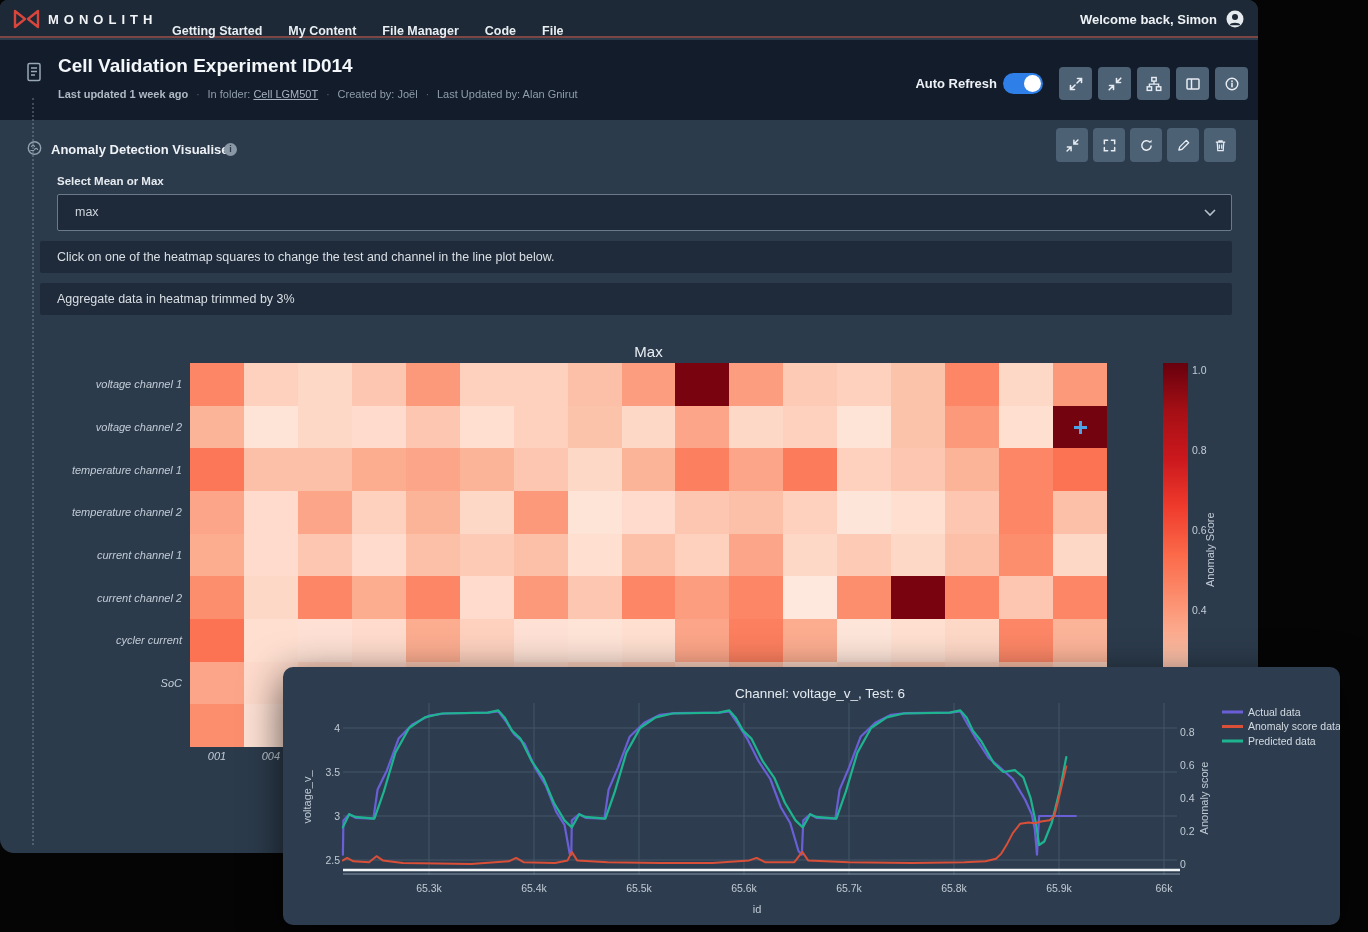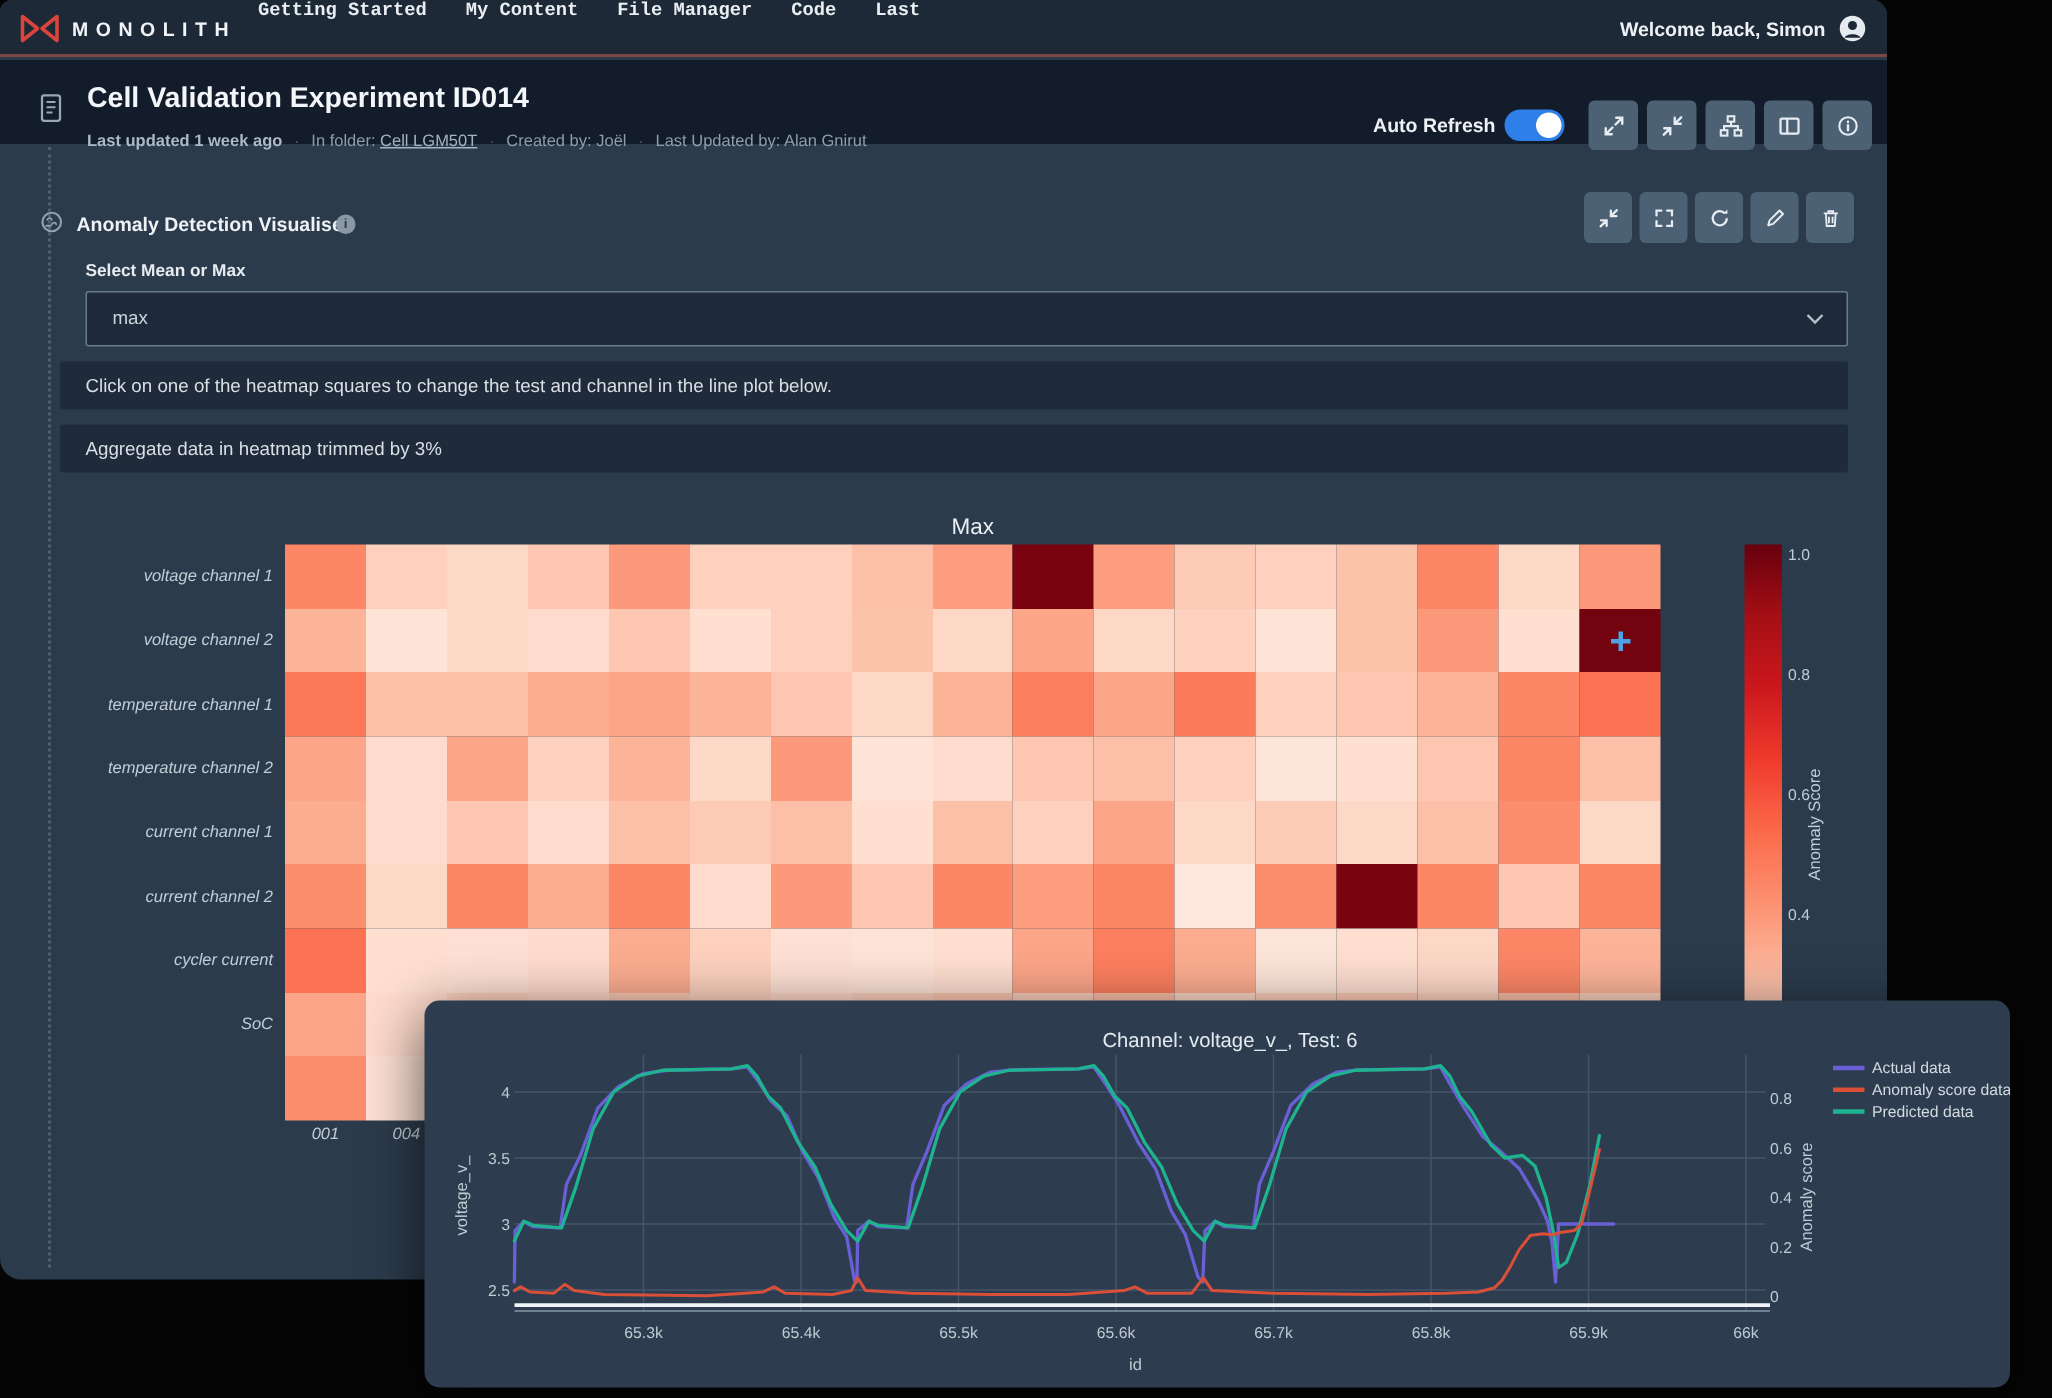--- a/index.html
+++ b/index.html
@@ -7,27 +7,27 @@
               font-family:"Liberation Sans", sans-serif; }
   #app { position:absolute; left:0; top:0; width:1258px; height:853px;
          background:#2c3b4c; border-radius:8px 10px 14px 14px; overflow:hidden; }
 
   
   #nav { position:absolute; left:0; top:0; width:100%; height:38px; background:#1d2936;
          border-bottom:2px solid #7c4645; }
   #logo { position:absolute; left:13px; top:9px; }
   #brand { position:absolute; left:48px; top:12px; font-size:13px; font-weight:bold;
            letter-spacing:5px; color:#f2f5f8; }
-  #nav-items { position:absolute; left:172px; top:0; height:38px; display:flex; gap:26px; align-items:flex-start;font-family:Liberation Mono, monospace; }
+  #nav-items { position:absolute; left:172px; top:0; height:38px; display:flex; gap:26px; align-items:flex-end; }
   .nav-item { font-size:12.5px; font-weight:bold; color:#e9eef3; cursor:pointer; white-space:nowrap; }
   #nav-right { position:absolute; right:14px; top:0; height:38px; display:flex; gap:9px; align-items:center; }
   #welcome { font-size:13px; font-weight:bold; color:#eef2f6; }
 
   
-  #header { position:absolute; left:0; top:40px; width:100%; height:56px; background:#121c2a; }
+  #header { position:absolute; left:0; top:40px; width:100%; height:80px; background:#121c2a; }
   #doc-icon { position:absolute; left:26px; top:22px; }
   #page-title { position:absolute; left:58px; top:15px; font-size:19px; font-weight:bold; color:#f4f7fa; }
   #meta { position:absolute; left:58px; top:48px; display:flex; gap:8px; align-items:center;
           font-size:11px; color:#8f9dab; }
   #meta .sep { color:#5a6a7a; font-size:10px; }
   #meta .strong { color:#aeb9c5; font-weight:bold; }
   #meta .link { text-decoration:underline; color:#a6b2bf; cursor:pointer; }
   #header-right { position:absolute; right:10px; top:27px; display:flex; gap:6px; align-items:center; }
   #auto-refresh-label { font-size:13px; font-weight:bold; color:#eef2f6; margin-right:0; }
   #toggle { width:40px; height:21px; border-radius:11px; background:#2e7fe8; position:relative;
@@ -87,21 +87,21 @@
   <div id="nav">
     <svg id="logo" width="27" height="20" viewBox="0 0 27 20">
       <path d="M2 2 L12 10 L2 18 Z M25 2 L15 10 L25 18 Z" fill="none" stroke="#d8453c" stroke-width="2.4" stroke-linejoin="round"></path>
     </svg>
     <div id="brand">MONOLITH</div>
     <div id="nav-items">
         <div class="nav-item">Getting Started</div>
         <div class="nav-item">My Content</div>
         <div class="nav-item">File Manager</div>
         <div class="nav-item">Code</div>
-        <div class="nav-item">Last</div>
+        <div class="nav-item">File</div>
       </div>
     <div id="nav-right">
       <div id="welcome">Welcome back, Simon</div>
       <svg width="18" height="18" viewBox="0 0 18 18">
         <circle cx="9" cy="9" r="8.5" fill="#e6ebf0"></circle>
         <circle cx="9" cy="7" r="3" fill="#1d2936"></circle>
         <path d="M3.6 15.2c1.2-3.2 9.6-3.2 10.8 0" fill="#1d2936"></path>
       </svg>
     </div>
   </div>

